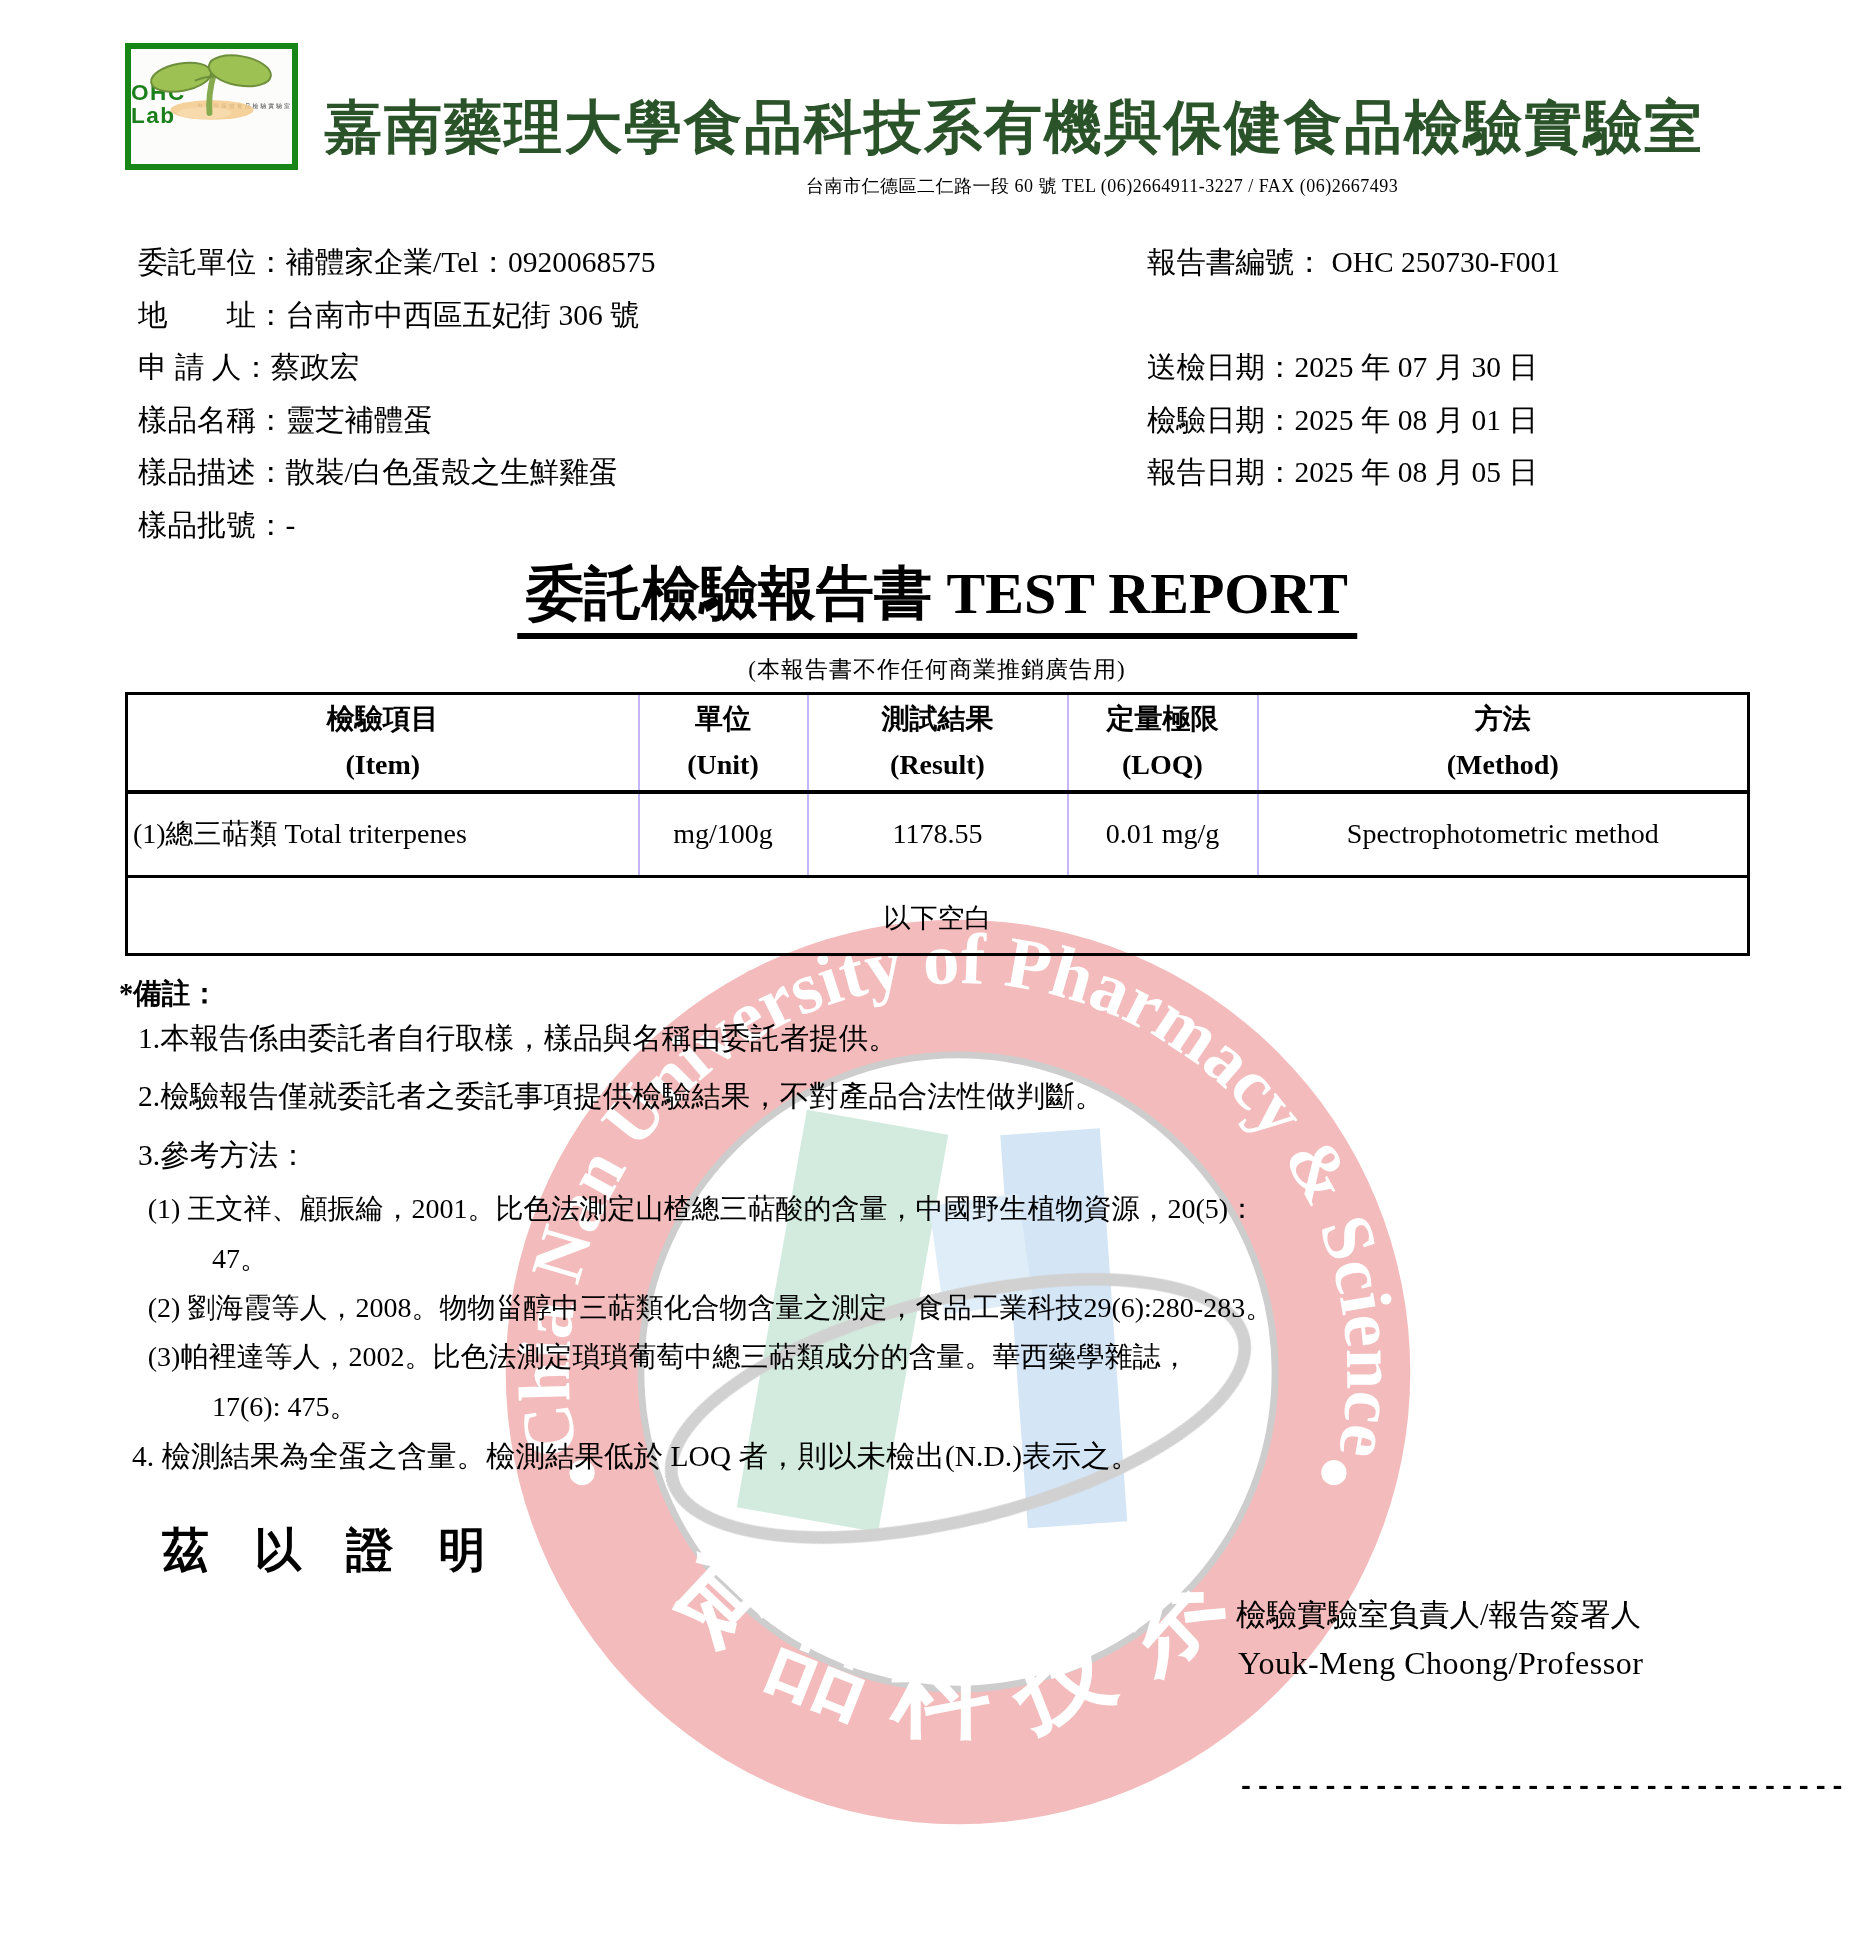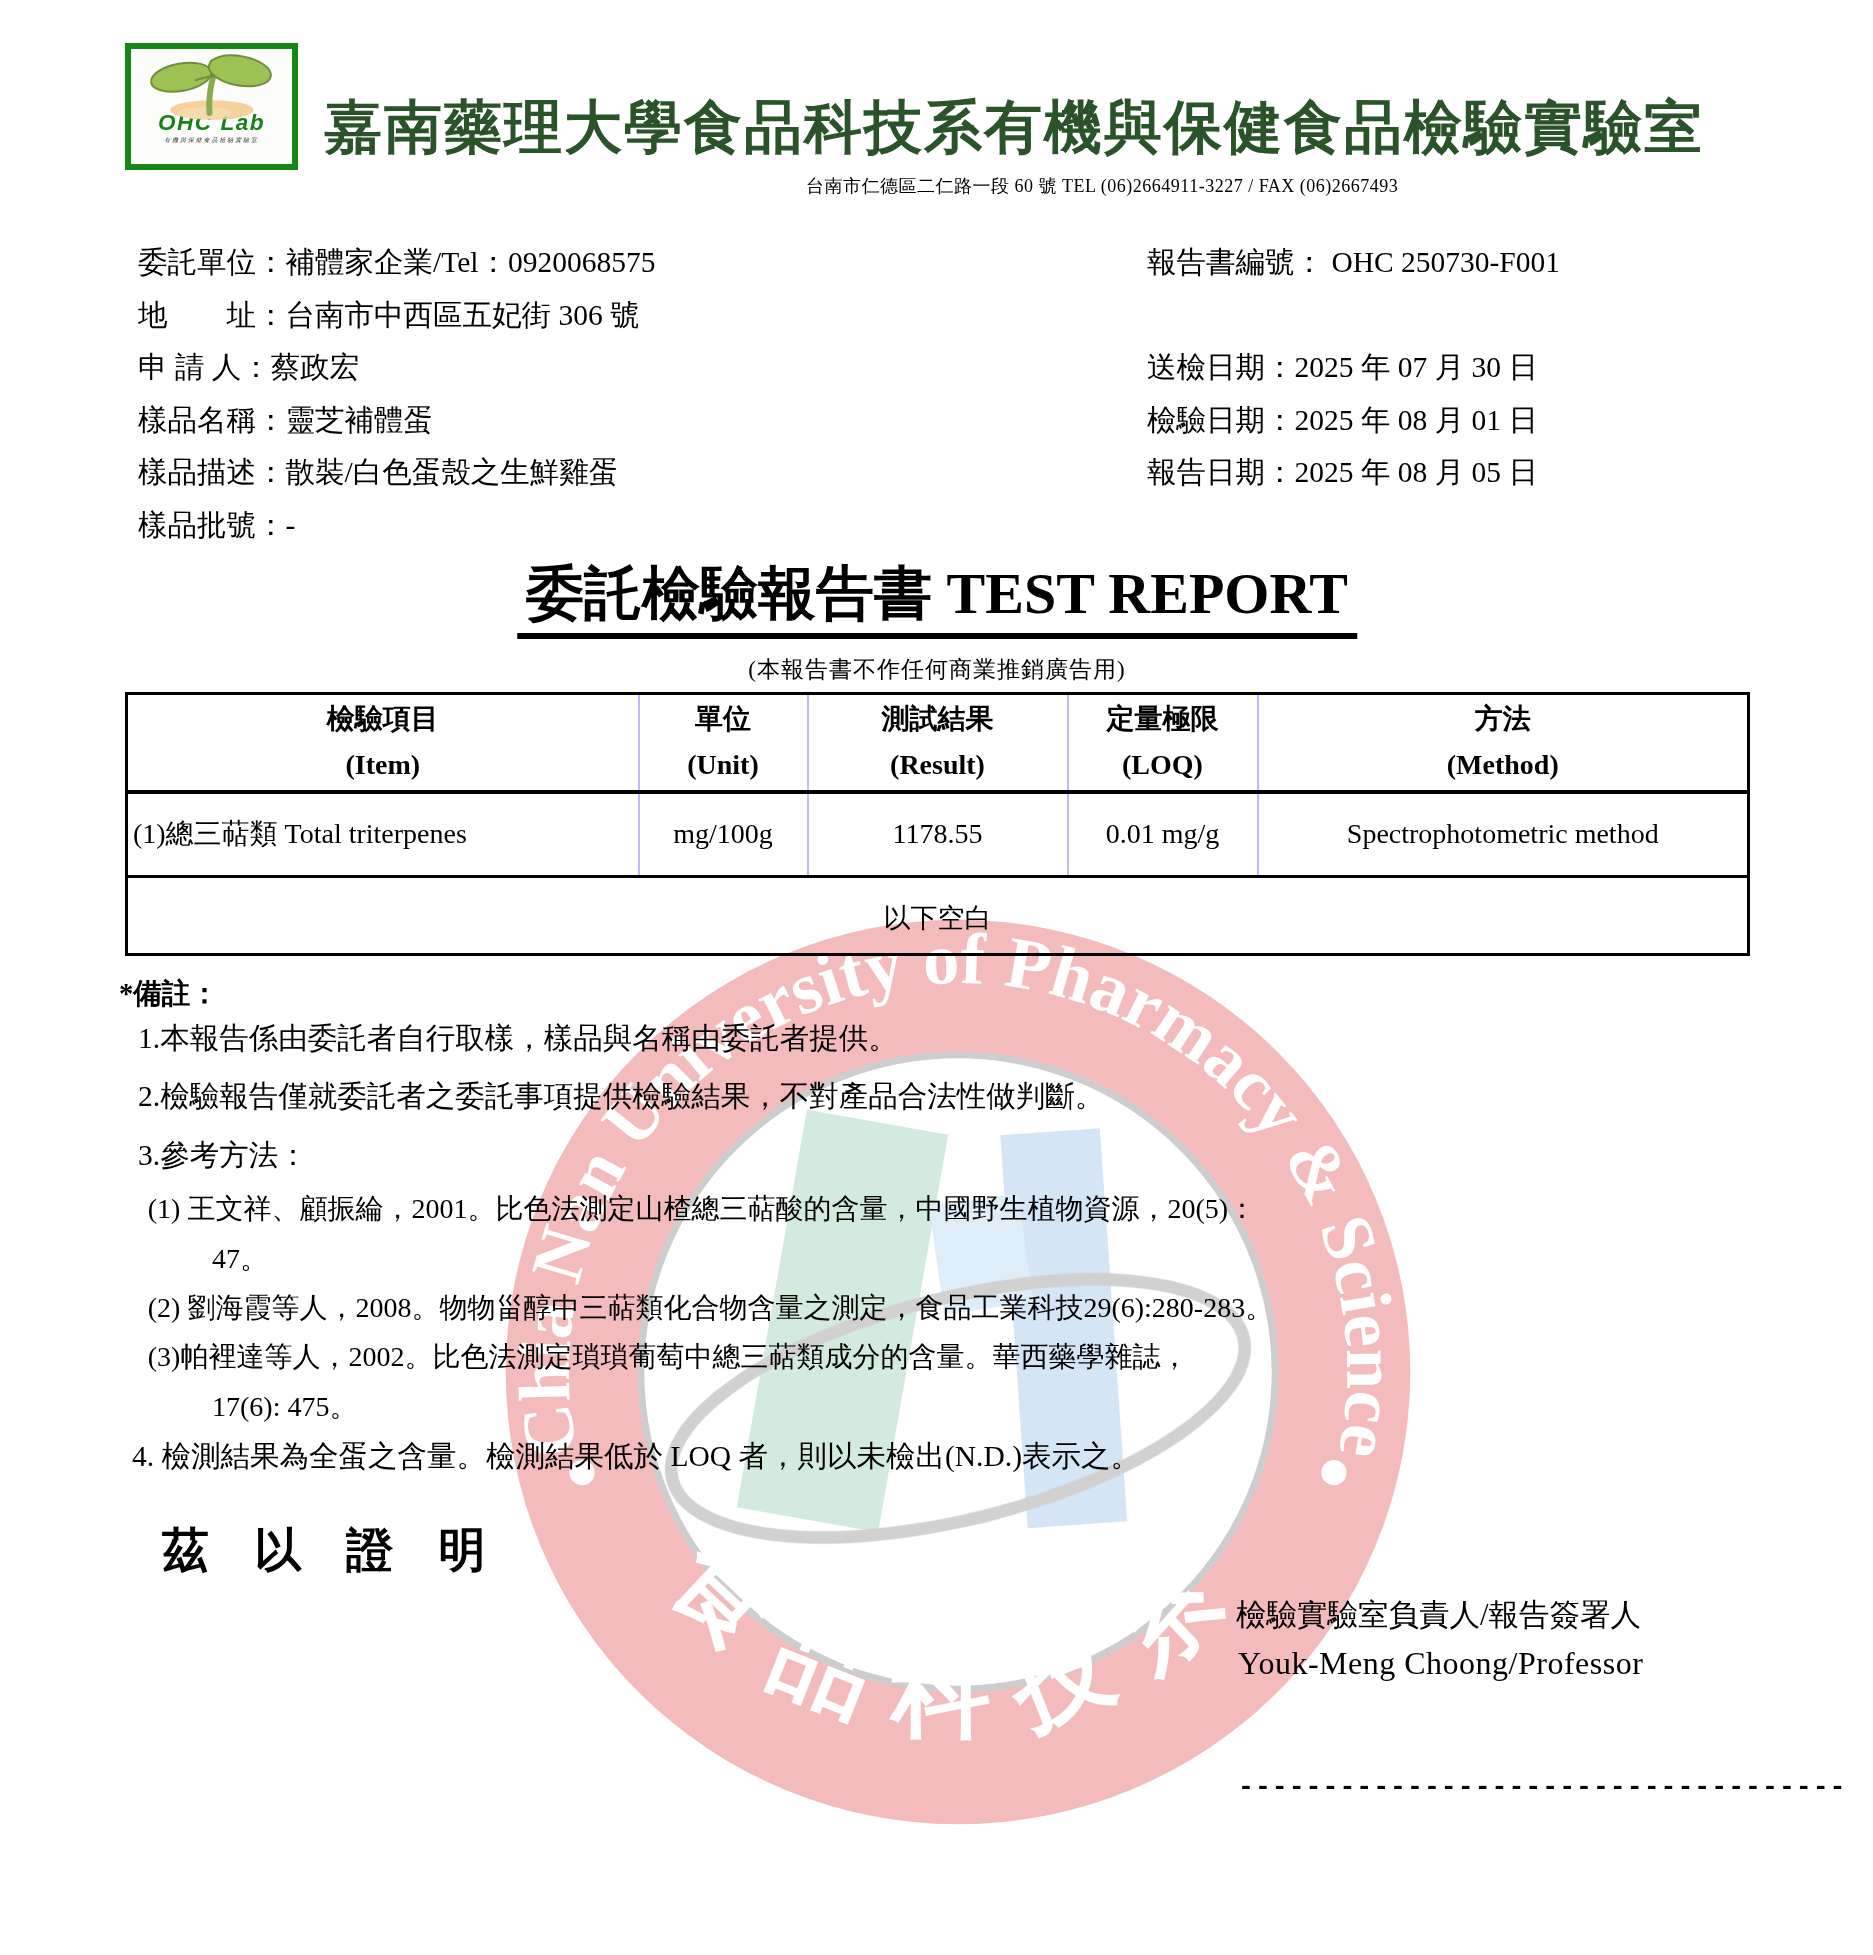--- a/index.html
+++ b/index.html
@@ -15,23 +15,22 @@
   .watermark{
     position:absolute;left:496px;top:910px;width:924px;height:924px;
     z-index:0;opacity:0.92;
   }
   
   .content{position:absolute;inset:0;z-index:1;}
   
   .logo-box{
     position:absolute;left:125px;top:43px;width:173px;height:127px;
     border:6.9px solid #168716;background:#fcfdfb;box-sizing:border-box;
-    display:flex;flex-direction:column;align-items:center;justify-content:flex-end;
-    padding-bottom:20px;
-    font-style:italic;
+    display:flex;flex-direction:row;align-items:center;justify-content:flex-end;
+    padding-bottom:3px;
   }
   .logo-art{position:absolute;left:4.9px;top:1px;width:147px;height:74px;}
   .logo-text{
     font-family:"Liberation Sans","DejaVu Sans",sans-serif;
     font-weight:bold;color:#1b7f1b;font-size:22.6px;letter-spacing:1.5px;line-height:1;
   }
   .logo-subtext{
     font-family:"Liberation Sans","DejaVu Sans",sans-serif;
     font-size:5.9px;color:#3a3a3a;letter-spacing:2px;margin-top:3.9px;line-height:1;
     white-space:nowrap;

